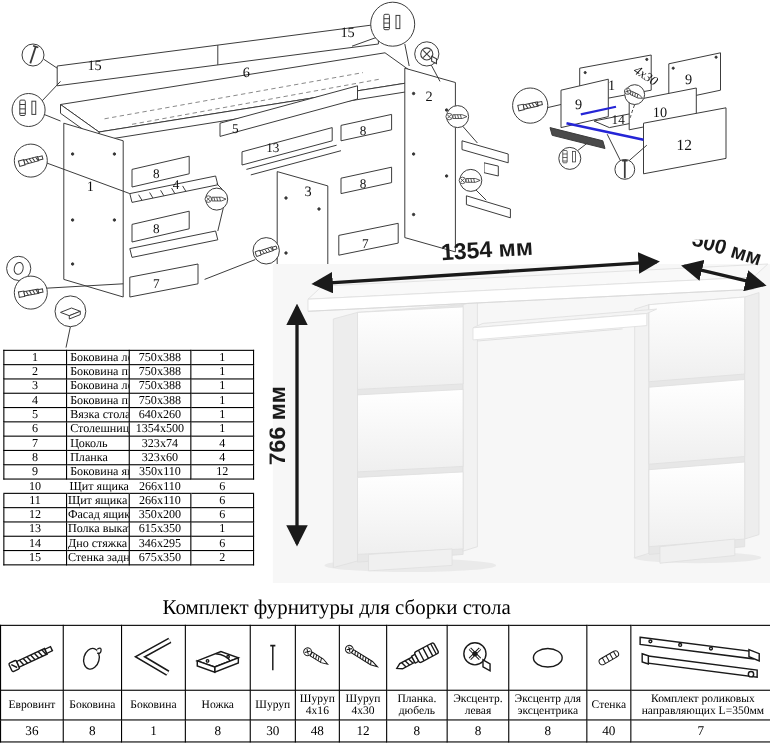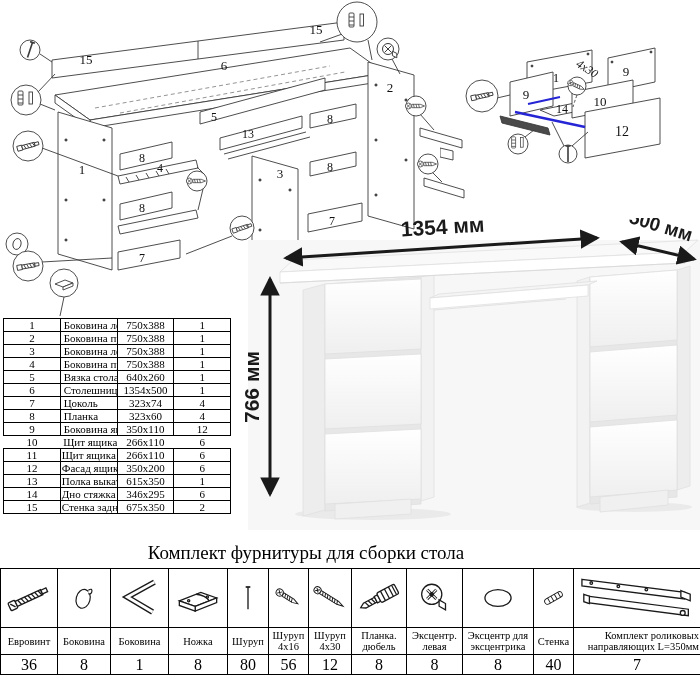--- a/index.html
+++ b/index.html
@@ -20,22 +20,22 @@
   #parts-table tr.plain td{border-left:none;border-right:none;}
   
   #hw-title{position:absolute;left:0;top:541px;width:612px;text-align:center;
             font-size:19px;line-height:24px;}
   #hw-table{position:absolute;left:0;top:568px;width:700px;border-collapse:collapse;table-layout:fixed;}
   #hw-table td{border:1px solid #000;padding:0;}
   #hw-table tr.r-icon td{height:59px;vertical-align:middle;text-align:center;}
   #hw-table tr.r-icon svg{display:block;width:100%;height:56px;}
   #hw-table tr.r-name td{height:27px;font-size:10.5px;line-height:11px;text-align:center;
                          vertical-align:middle;padding:0 1px;}
-  #hw-table tr.r-name td.left{text-align:right;padding-left:5px;}
-  #hw-table tr.r-qty td{height:20px;font-size:16px;text-align:center;vertical-align:middle;margin-left:24px;}
+  #hw-table tr.r-name td.left{text-align:center;padding-left:5px;}
+  #hw-table tr.r-qty td{height:20px;font-size:12px;text-align:center;vertical-align:middle;margin-left:24px;}
 </style>
 </head>
 <body>
 
 <div id="page">
 
   <svg style="position:absolute;left:0;top:0;" width="465" height="322" viewBox="0 0 465 322" fill="none" stroke="#3a3a3a" stroke-width="0.9">
     <defs>
       <g id="sym-euroscrew">
         <rect x="-11" y="-2.5" width="5" height="5" fill="#fff"></rect>
@@ -516,22 +516,22 @@
           <td>Эксцентр. левая</td>
           <td>Эксцентр для эксцентрика</td>
           <td>Стенка</td>
           <td class="left">Комплект роликовых направляющих L=350мм</td>
         </tr>
       <tr class="r-qty">
           <td>36</td>
           <td>8</td>
           <td>1</td>
           <td>8</td>
-          <td>80</td>
-          <td>56</td>
+          <td>30</td>
+          <td>48</td>
           <td>12</td>
           <td>8</td>
           <td>8</td>
           <td>8</td>
           <td>40</td>
           <td>7</td>
         </tr>
     </tbody>
   </table>
 </div>

